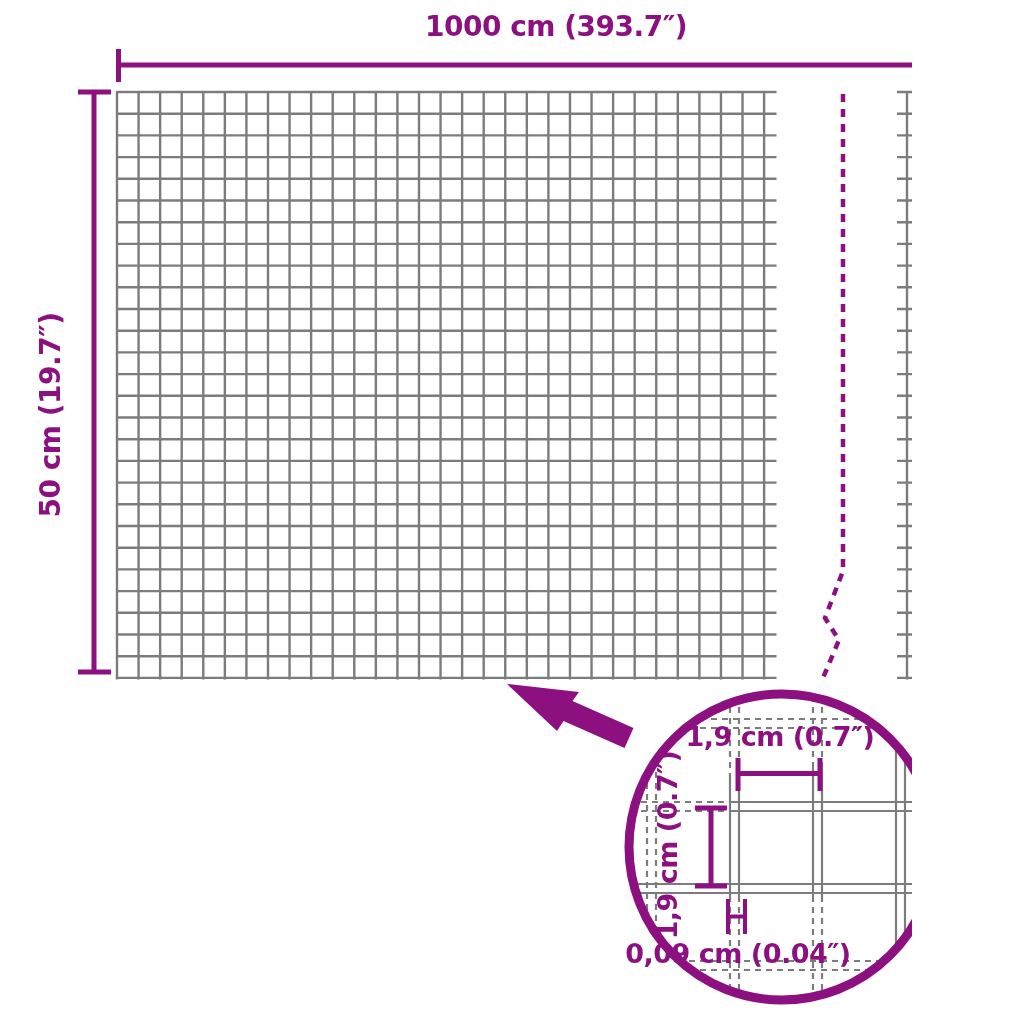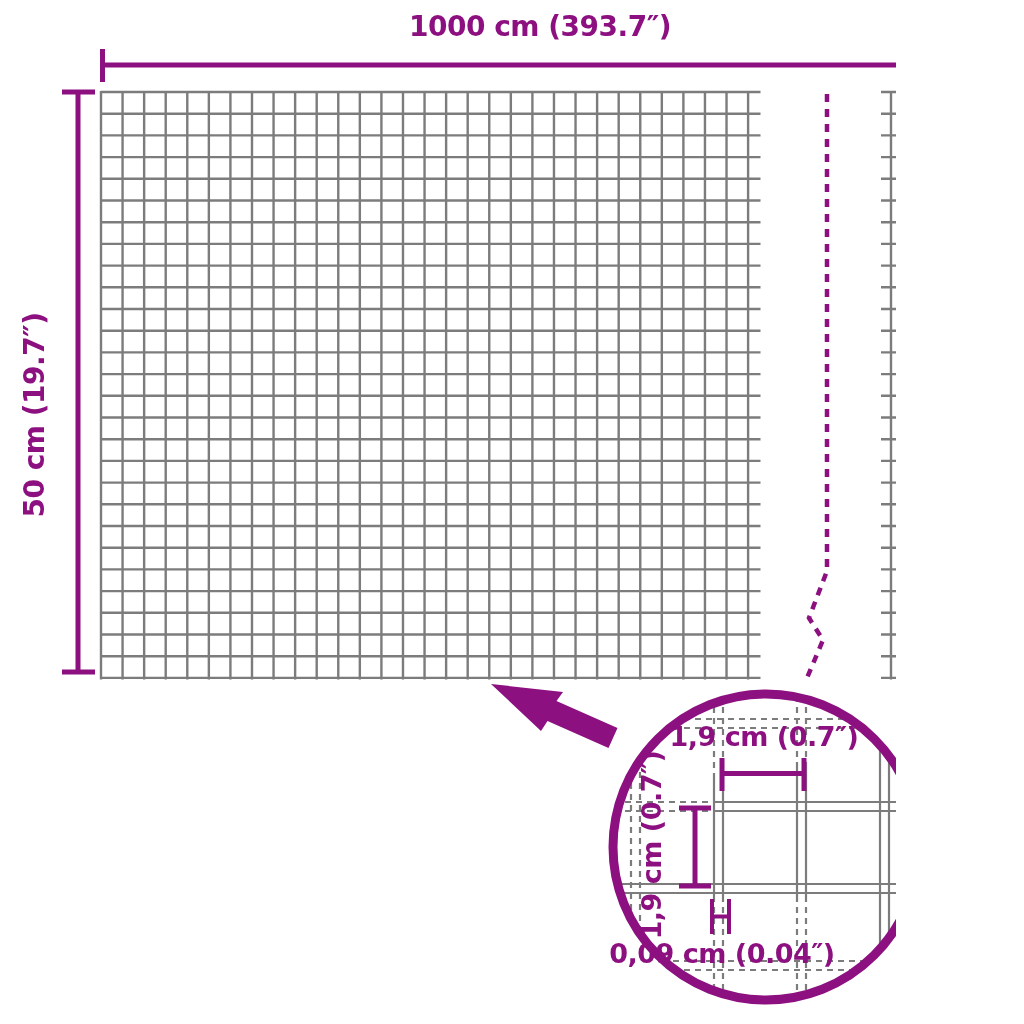--- a/index.html
+++ b/index.html
@@ -1,16 +1,16 @@
 <!DOCTYPE html>
 <html><head>
 <meta charset="utf-8">
 <style>
   html,body{margin:0;padding:0;background:#ffffff;}
-  #stage{position:relative;width:896px;height:1024px;background:var(--bg,#fff);overflow:hidden;}
+  #stage{position:relative;width:896px;height:1024px;background:var(--bg,#fff);overflow:hidden;margin-left:16px;}
   svg{display:block;}
   svg text{
     font-family:"DejaVu Sans","Liberation Sans",sans-serif;
     font-weight:bold;
     fill:var(--accent,#8D1080);
     letter-spacing:-0.5px;
   }
   .lbl-main{font-size:28px;}
   .lbl-detail{font-size:27px;}
   .wire-gray{stroke:var(--grid,#7C7C7C);stroke-width:2.4;}

